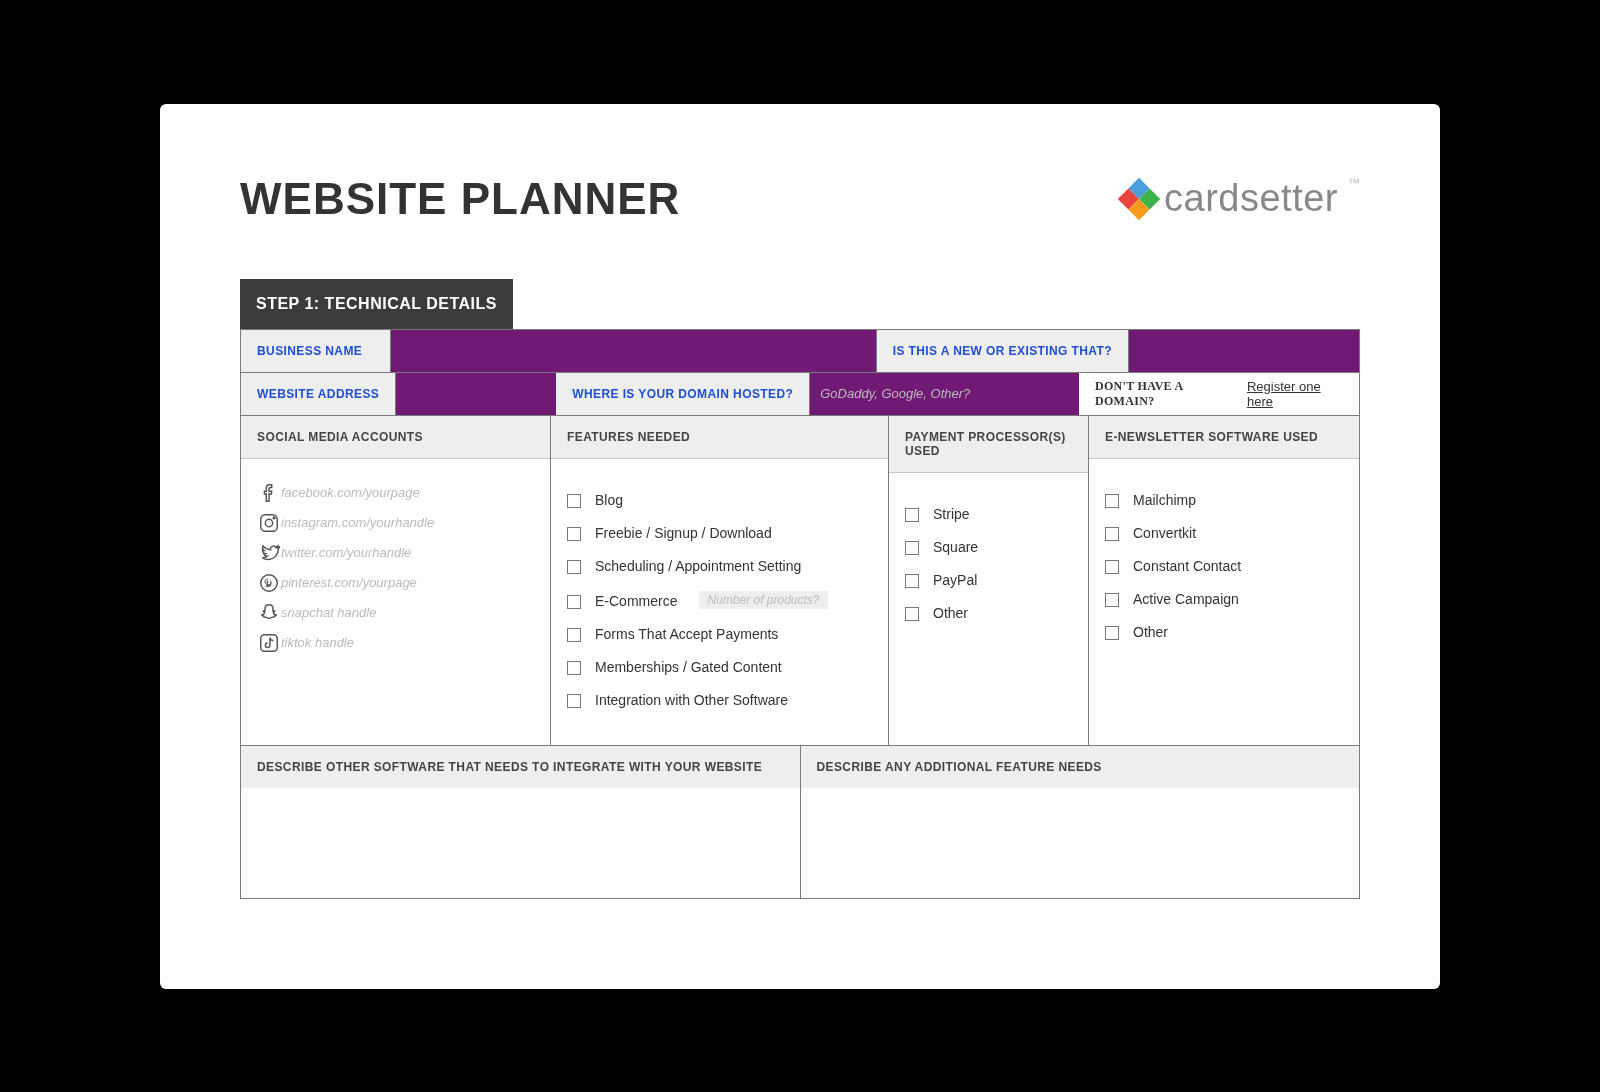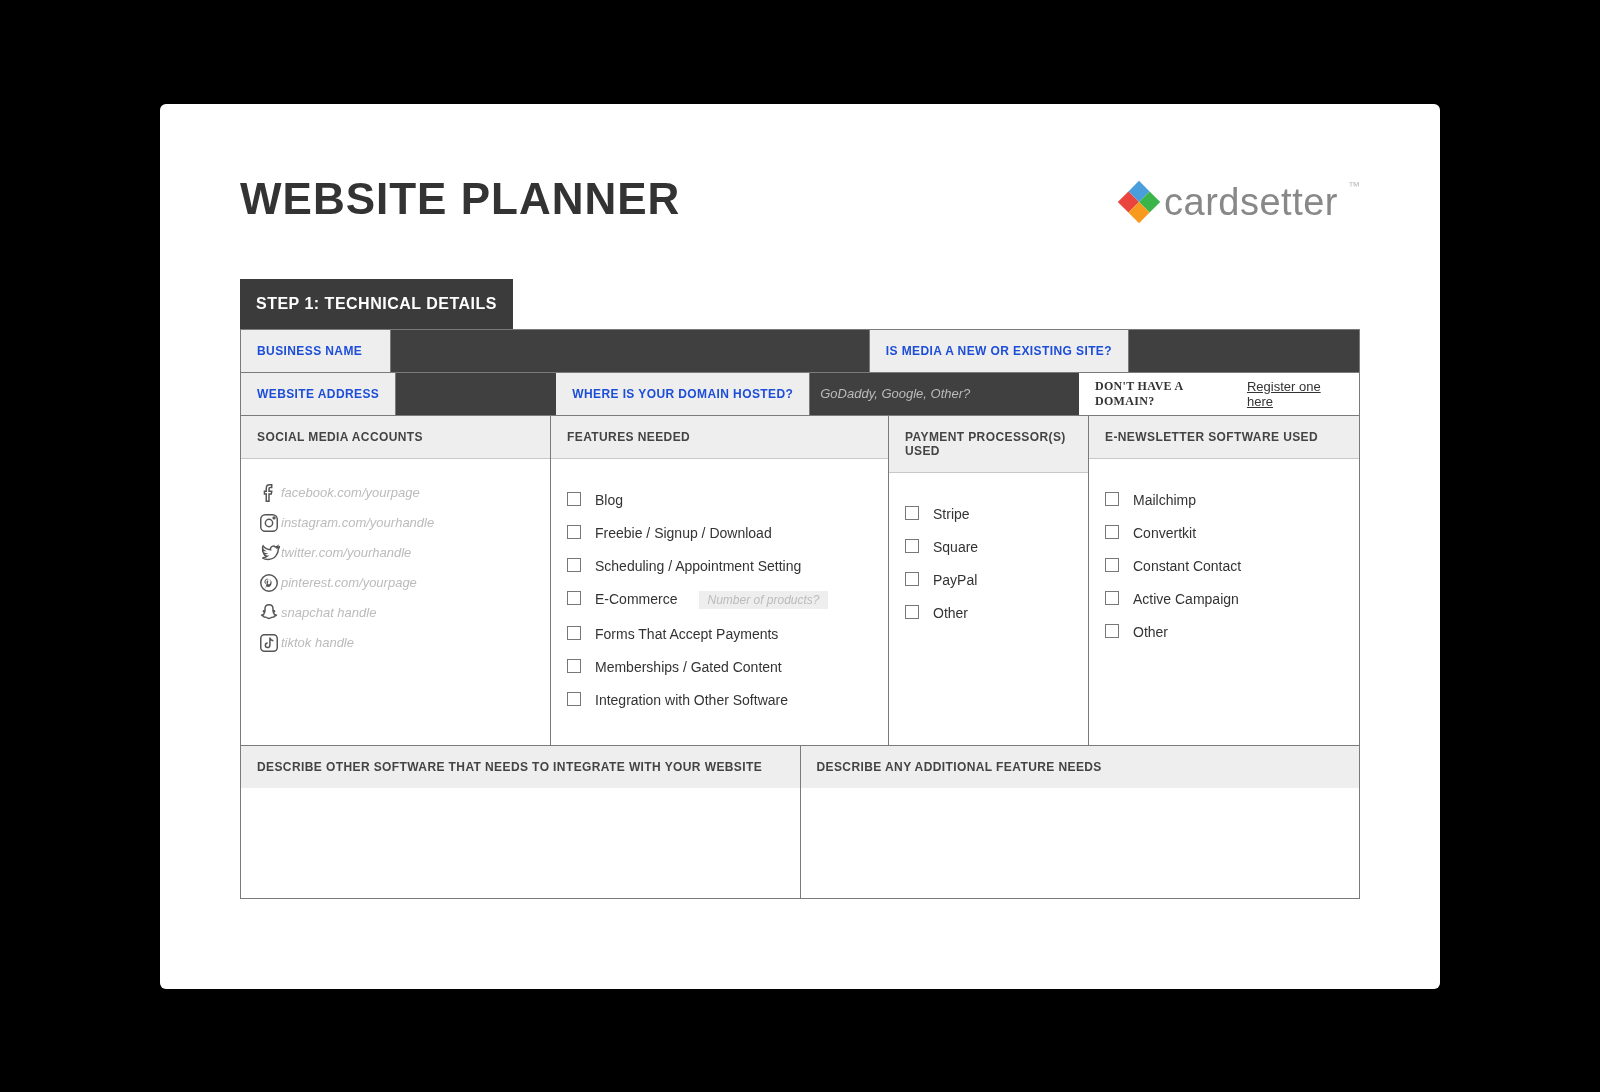--- a/index.html
+++ b/index.html
@@ -16,21 +16,21 @@
     background: #fff;
     width: 1280px;
     border-radius: 6px;
     box-shadow: 0 8px 30px rgba(0,0,0,.4);
     padding: 70px 80px 90px 80px;
     position: relative;
   }
   .header-row {
     display:flex;
     justify-content:space-between;
-    align-items:flex-end;
+    align-items:center;
     margin-bottom: 55px;
   }
   .title {
     font-size: 44px;
     font-weight: 800;
     letter-spacing: 1px;
     color:#333;
   }
   .brand {
     display:flex;
@@ -83,21 +83,21 @@
     background:#eee;
     font-size:12px;
     font-weight:600;
     letter-spacing:.4px;
     color:#1d4ed8;
     padding:14px 16px;
     display:flex; align-items:center;
     white-space:nowrap;
   }
   .input-cell {
-    background:#404040;
+    background:#701a75;
     flex:1;
     padding:6px 10px;
   }
   .placeholder {
     color:#bbb;
     font-size:13px;
     font-style:italic;
   }
   .link { text-decoration: underline; color:#333; font-size:13px; cursor:pointer; }
   .small-text { font-size:13px; color:#333;font-family:Liberation Serif, serif;}
@@ -136,21 +136,21 @@
   .sicon {
     width:24px;height:24px;
     display:flex;align-items:center;justify-content:center;
     color:#555;
   }
   .sicon svg { width:22px;height:22px; stroke:#555; fill:none; stroke-width:1.6; }
   
   
   .check-item {
     display:flex;
-    align-items:flex-start;
+    align-items:flex-end;
     gap:14px;
     margin:17px 0;
     font-size:14px;
     color:#333;
   }
   .cbox {
     width:14px;height:14px;
     border:1.5px solid #777;
     background:#fff;
     flex-shrink:0;
@@ -195,21 +195,21 @@
     </div>
   </div>
 
   <div class="step-tab">STEP 1: TECHNICAL DETAILS</div>
 
   <div class="form-box">
 
     <div class="row top-row1">
       <div class="cell label-cell" style="flex:0 0 150px">BUSINESS NAME</div>
       <div class="cell input-cell" style="flex:1;border-right:1px solid #7a7a7a"></div>
-      <div class="cell label-cell" style="flex:0 0 240px">IS MEDIA A NEW OR EXISTING SITE?</div>
+      <div class="cell label-cell" style="flex:0 0 240px">IS THIS A NEW OR EXISTING THAT?</div>
       <div class="cell input-cell" style="flex:0 0 230px"></div>
     </div>
 
     <div class="row">
       <div class="cell label-cell" style="flex:0 0 150px">WEBSITE ADDRESS</div>
       <div class="cell input-cell" style="flex:0 0 160px;border-right:none"></div>
       <div class="cell label-cell" style="flex:0 0 240px">WHERE IS YOUR DOMAIN HOSTED?</div>
       <div class="cell input-cell" style="flex:1;display:flex;align-items:center;border-right:none">
         <span class="placeholder">GoDaddy, Google, Other?</span>
       </div>

